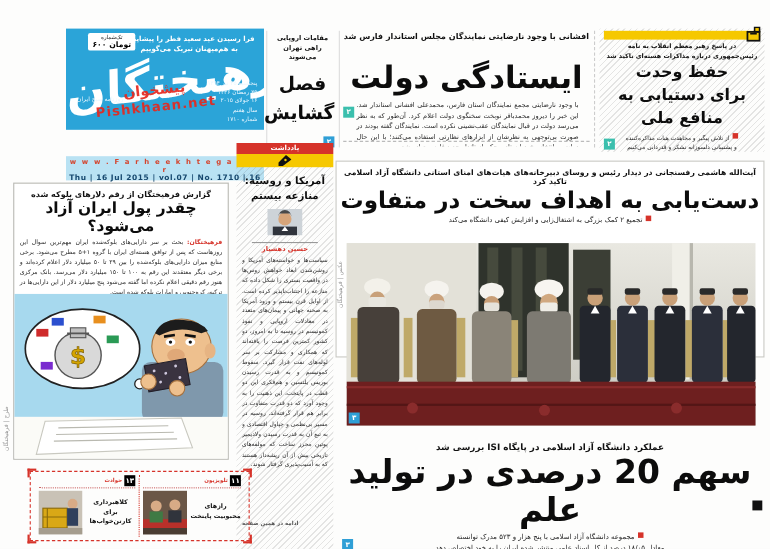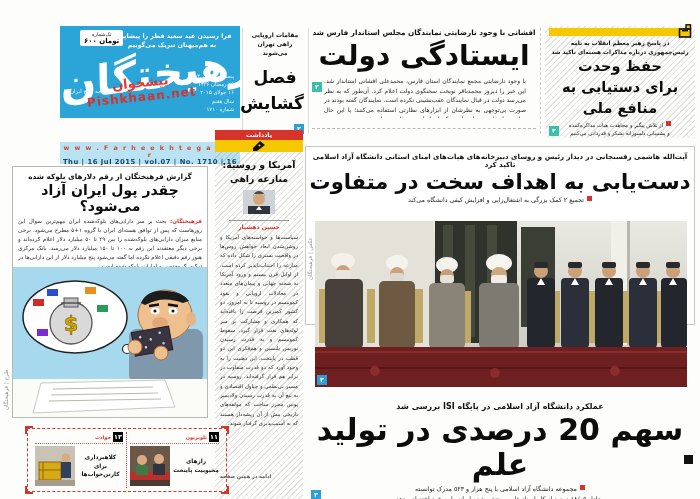--- a/index.html
+++ b/index.html
@@ -39,21 +39,21 @@
   #urlbar .d { color:#16486e; font-size:6.8px; font-weight:bold; letter-spacing:.5px; }
 
   
   #col-fasl { left:246px; top:30px; width:58px; }
   #col-fasl .kicker { font-size:6px; line-height:1.5; }
   #col-fasl .headline { font-size:17px; line-height:1.5; margin-top:8px; }
   #div1 { left:242px; top:28px; width:1px; height:106px; background:#ddd; }
   #div2 { left:308px; top:28px; width:1px; height:106px; background:#ddd; }
   #art-istadegi { left:312px; top:28px; width:224px; }
   #art-istadegi .kicker { font-size:7.3px; }
-  #art-istadegi .headline { font-size:28px; margin-top:2px; }
+  #art-istadegi .headline { font-size:28px; margin-top:17px; }
   #art-istadegi .bodytext { font-size:6px; line-height:1.6; height:42px; margin-top:4px; padding:0 10px 0 12px; }
   #istadegi-dash { left:312px; top:128px; width:224px; border-top:1px dashed #bbb; }
   #div3 { left:540px; top:28px; width:1px; height:106px; border-left:1px dashed #ccc; }
   #art-hefz { left:545px; top:26px; width:150px; height:112px; padding:0 4px; }
   #art-hefz .ybar { height:8px; background:#f6c800; margin-top:2px; }
   #art-hefz .kicker { font-size:5.8px; line-height:1.5; margin-top:3px; }
   #art-hefz .headline { font-size:14.5px; line-height:1.45; }
   #art-hefz .sub { font-size:5.3px; color:#222; text-align:center; line-height:1.5; margin-top:2px; }
   #letter-ico { position:absolute; right:2px; top:-2px; }
 
@@ -293,21 +293,21 @@
     <div class="redbar">یادداشت</div>
     <div class="ybar2">
       <svg width="12" height="10" viewBox="0 0 12 10">
         <polygon points="7,0 12,4 4,10 0,10 0,7" fill="#111"></polygon>
         <circle cx="6.5" cy="4.5" r="1.1" fill="#f6c800"></circle>
       </svg>
     </div>
     <div class="inner hatch">
       <div class="title">
         <div>آمریکا و روسیه:</div>
-        <div>منازعه راهی</div>
+        <div>منازعه بیستم</div>
       </div>
       <div style="text-align:center;margin-top:4px">
         <svg width="32" height="24" viewBox="0 0 32 24">
           <rect x="0" y="0" width="32" height="24" fill="#cdd3d8"></rect>
           <circle cx="16" cy="9" r="6" fill="#d7a57a"></circle>
           <path d="M10,7 a6,6 0 0 1 12,0 l-1,-3 -10,0 z" fill="#4a4a4a"></path>
           <rect x="5" y="16" width="22" height="8" fill="#30343c"></rect>
           <polygon points="16,16 13,20 19,20" fill="#fff"></polygon>
         </svg>
       </div>

